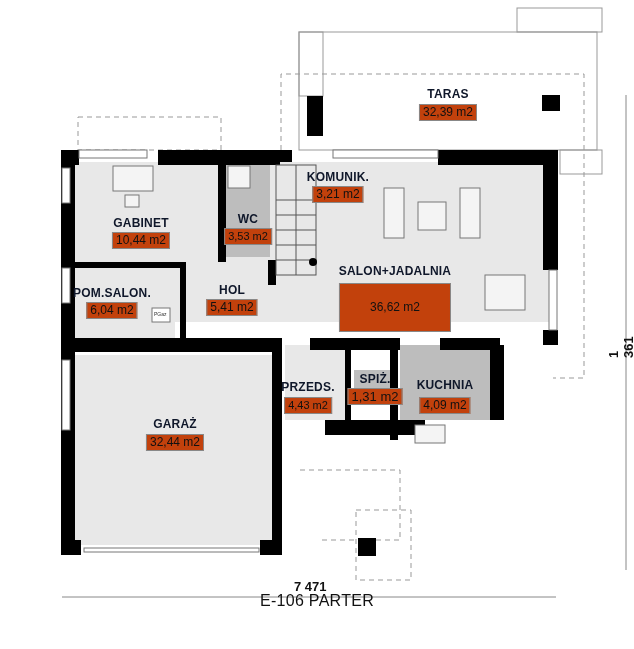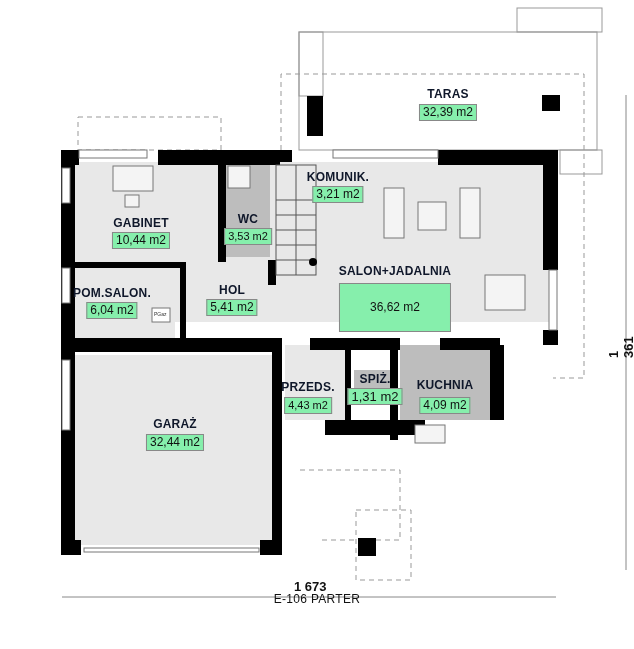--- a/index.html
+++ b/index.html
@@ -1,21 +1,21 @@
 <!DOCTYPE html>
 <html><head>
 <meta charset="utf-8">
 <style>
   html,body{margin:0;padding:0;background:#fff;}
   body{width:634px;height:649px;position:relative;overflow:hidden;font-family:"Liberation Sans","DejaVu Sans",sans-serif;}
   .plan{position:absolute;left:0;top:0;}
   .label{position:absolute;text-align:right;font-weight:bold;font-size:12px;color:#0f172a;letter-spacing:0.2px;transform:translateX(-50%);white-space:nowrap;}
-  .area{position:absolute;font-size:12px;color:#111;border:1px solid #888;background:#86efac;padding:0 3px;line-height:15px;transform:translateX(-50%);white-space:nowrap;}
+  .area{position:absolute;font-size:12px;color:#111;border:1px solid #888;background:#c2410c;padding:0 3px;line-height:15px;transform:translateX(-50%);white-space:nowrap;}
   .dim{position:absolute;font-weight:bold;font-size:13px;color:#111;}
-  .title{position:absolute;font-size:12px;color:#111;left:50%;transform:translateX(-50%);top:592px;letter-spacing:0.3px;}
+  .title{position:absolute;font-size:16px;color:#111;left:50%;transform:translateX(-50%);top:592px;letter-spacing:0.3px;}
 </style>
 </head>
 <body>
 
 <svg class="plan" width="634" height="649" viewBox="0 0 634 649">
 
   <g fill="none" stroke="#999" stroke-width="1">
     <rect x="299" y="32" width="298" height="118"></rect>
     <rect x="299" y="32" width="24" height="64"></rect>
     <rect x="517" y="8" width="85" height="24"></rect>
@@ -135,16 +135,16 @@
 
 <div class="label" style="left:308px;top:380px">PRZEDS.</div>
 <div class="area" style="left:308px;top:397px;font-size:11px">4,43 m2</div>
 
 <div class="label" style="left:375px;top:372px">SPIŻ.</div>
 <div class="area" style="left:375px;top:388px;font-size:13px">1,31 m2</div>
 
 <div class="label" style="left:445px;top:378px">KUCHNIA</div>
 <div class="area" style="left:445px;top:397px">4,09 m2</div>
 
-<div class="dim" style="left:294px;top:579px">1 673</div>
+<div class="dim" style="left:294px;top:579px">7 471</div>
 <div class="dim" style="left:608px;top:330px;transform:rotate(-90deg);transform-origin:center">1 361</div>
 
 <div class="title">E-106 PARTER</div>
 
 </body></html>

